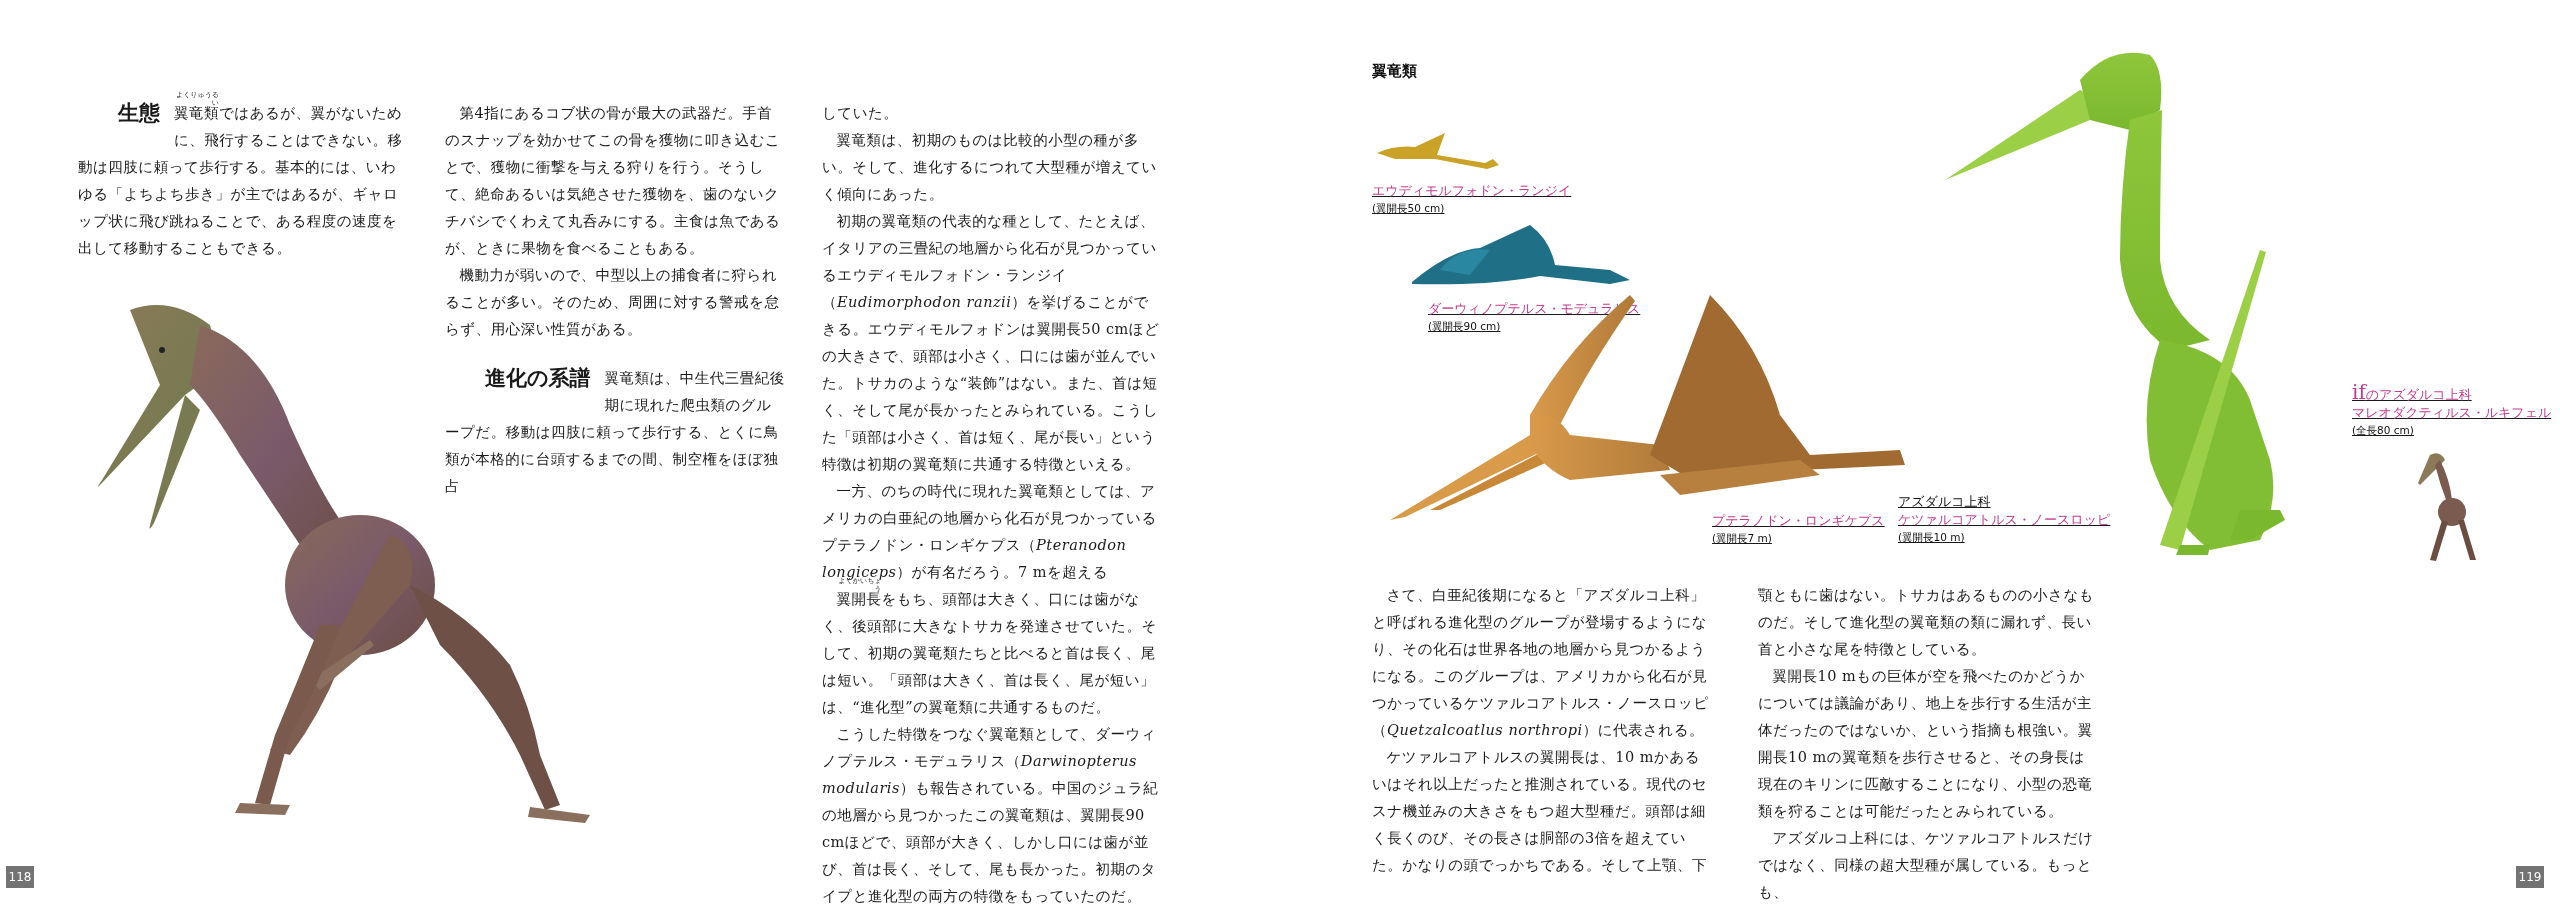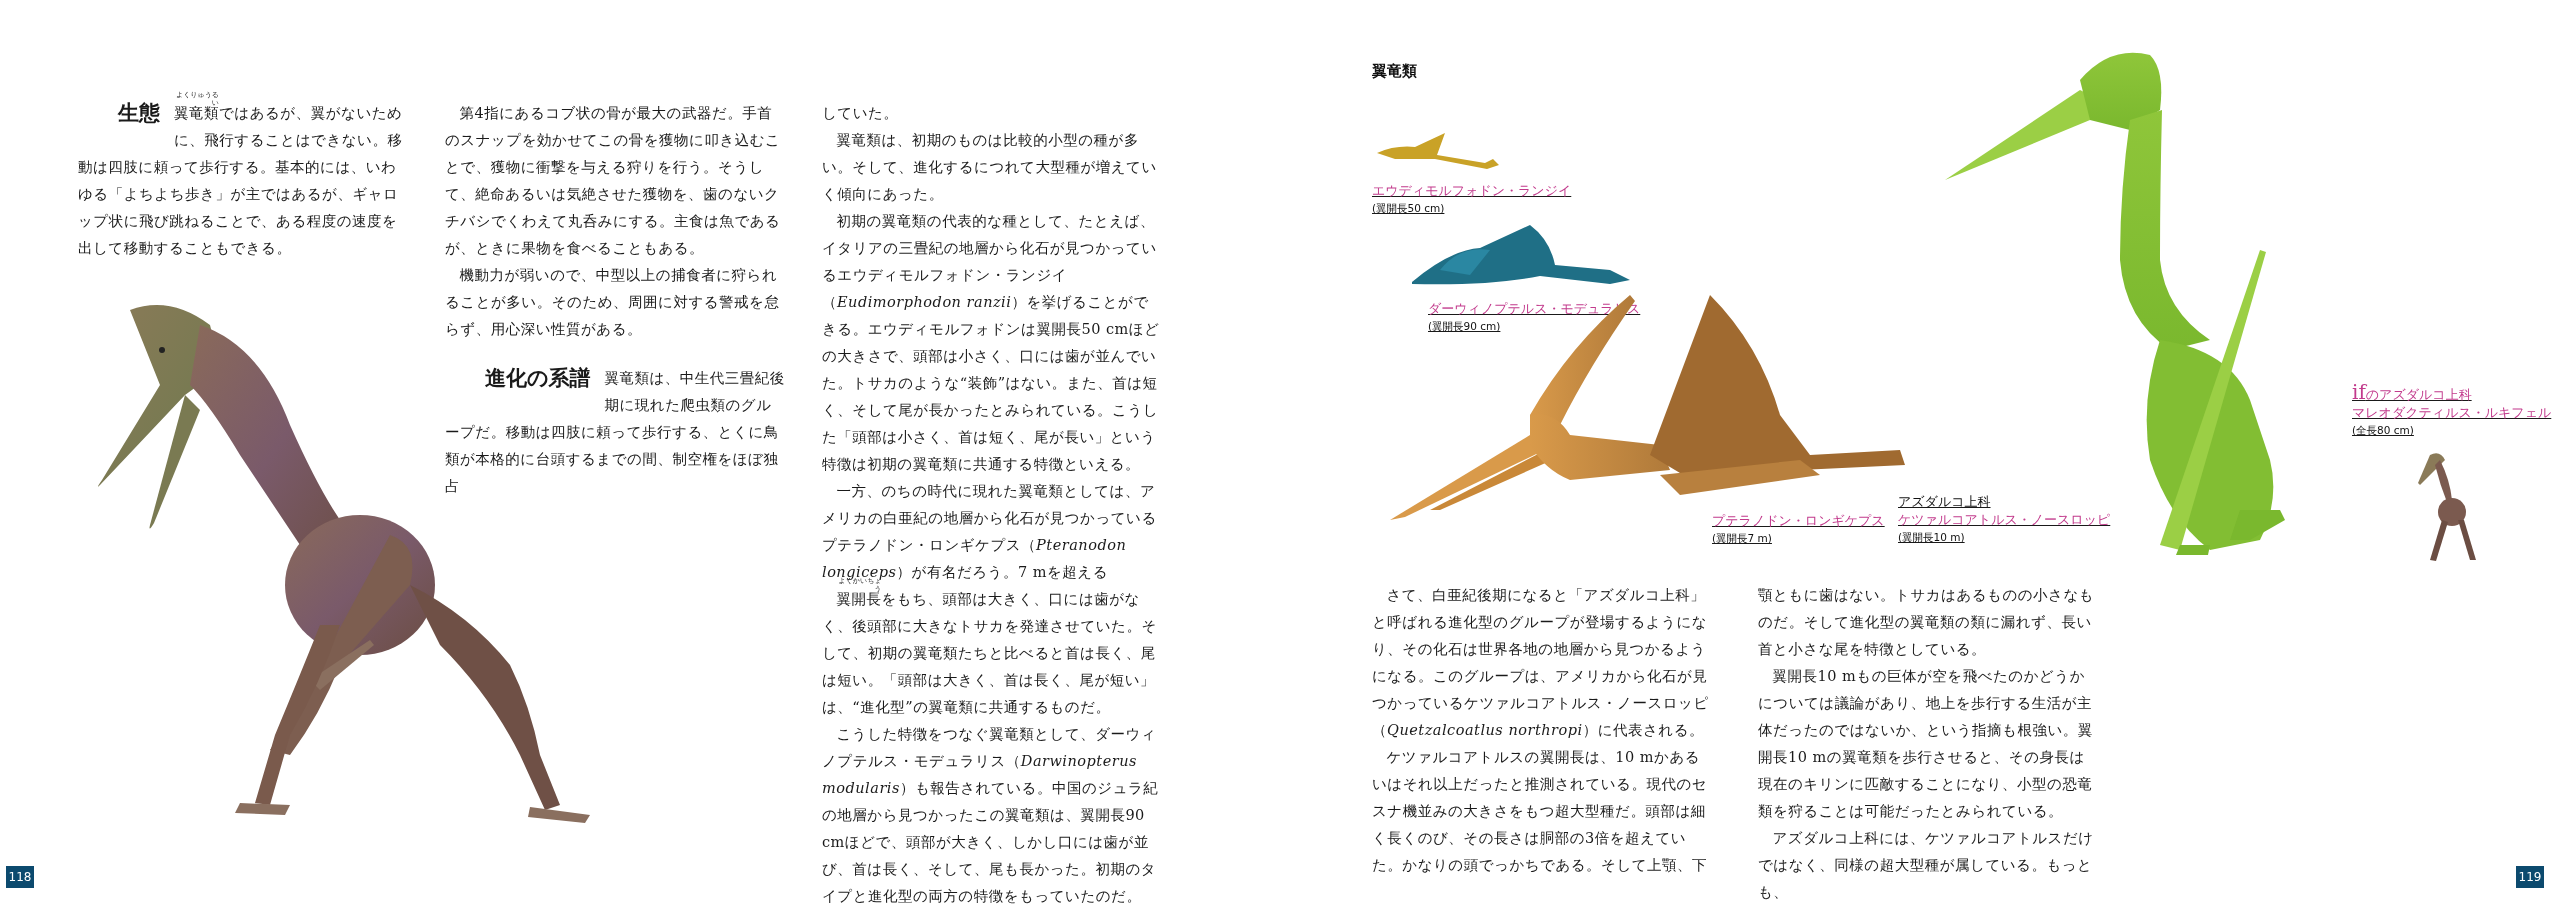--- a/index.html
+++ b/index.html
@@ -13,21 +13,21 @@
   .col p { margin: 0; text-indent: 1em; }
   .col p.noindent { text-indent: 0; }
   .heading { font-family: "DejaVu Sans", "Liberation Sans", sans-serif; font-weight: bold;
              font-size: 21px; float: left; margin-right: 14px; line-height: 27px; letter-spacing: 0; margin-left: 40px; }
   .heading.tall { height: 54px; }
   .ruby-wrap { position: relative; display: inline-block; }
   .ruby { position: absolute; top: -9px; left: 0; right: 0; text-align: right;
           font-size: 7px; line-height: 8px; letter-spacing: 0; }
   em.sci { font-style: italic; }
 
-  .pagenum { position: absolute; bottom: 16px; width: 28px; height: 22px; background: #0c4a6e;
+  .pagenum { position: absolute; bottom: 16px; width: 28px; height: 22px; background: #737373;
              color: #fff; font-family: "DejaVu Sans", sans-serif; font-size: 12px;
              line-height: 22px; text-align: center; }
 
   .section-title { position: absolute; left: 92px; top: 62px; font-family: "DejaVu Sans", sans-serif;
                    font-size: 15px; font-weight: bold; color: #111; }
   .label { position: absolute; font-family: "DejaVu Sans", "Liberation Sans", sans-serif; text-decoration: underline; }
   .label .name { color: #c23a8c; font-size: 13px; line-height: 18px; white-space: nowrap; }
   .label .group { color: #111; font-size: 13px; line-height: 18px; white-space: nowrap; }
   .label .size { color: #111; font-size: 10.5px; line-height: 16px; white-space: nowrap; }
   .label .if-mark { font-family: "DejaVu Serif", serif; font-size: 20px; color: #c23a8c; }

